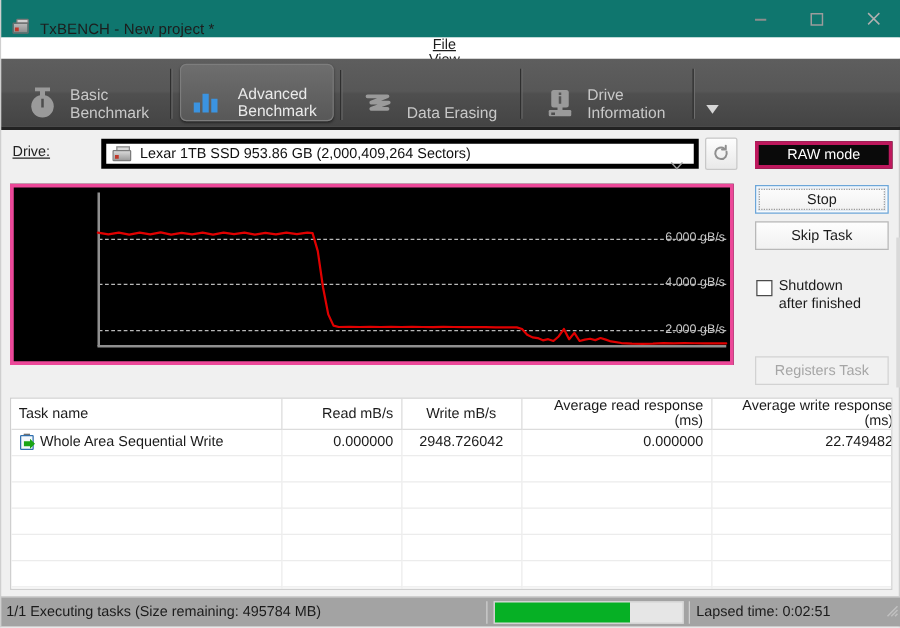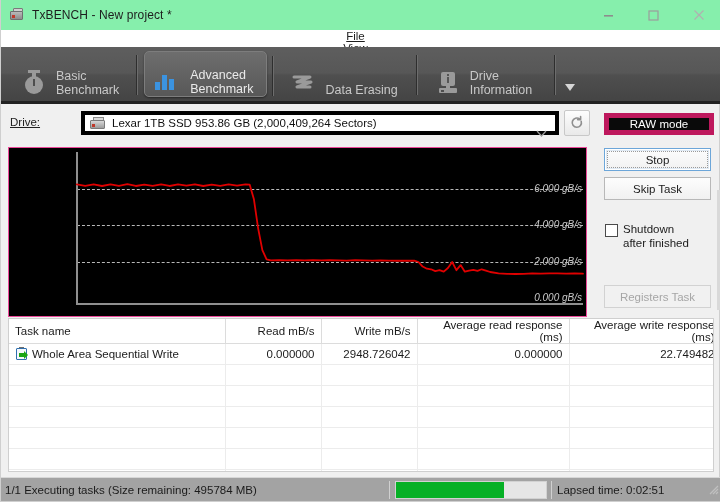--- a/index.html
+++ b/index.html
@@ -16,22 +16,22 @@
     width: 720px; height: 502px;
     background: #f0f0f0;
     border: 1px solid #cfcfcf;
     border-top: none;
   }
 
   
   .titlebar {
     position: absolute; top: 0; left: 0;
     width: 720px; height: 30px;
-    background: #86efac;
-    display: flex; align-items: center;
+    background: #0f766e;
+    display: flex; align-items: flex-end;
   }
   .title-icon {
     width: 16px; height: 16px;
     margin-left: 8px; margin-right: 7px;
     position: relative; flex: none;
   }
   .title-icon .body {
     position: absolute; left: 1px; top: 4px;
     width: 13px; height: 9px;
     background: linear-gradient(#b9b9b9,#8d8d8d);
@@ -217,25 +217,24 @@
     position: absolute; left: 563px; top: 3px;
     width: 26px; height: 26px;
     background: linear-gradient(#fdfdfd,#e9e9e9);
     border: 1px solid #c8c8c8; border-radius: 2px;
     display: flex; align-items: center; justify-content: center;
   }
 
   
   .chart-frame {
     position: absolute; left: 7px; top: 147px;
-    width: 579px; height: 170px;
+    width: 579px; height: 145px;
     background: #000000;
-    border: 1px solid #ec4899;
+    border: 3px solid #ec4899;
     overflow: hidden;
-    font-style: italic;
   }
   .chart-inner { position: absolute; inset: 0; }
   .ylabel {
     position: absolute; right: 0; font-size: 10px;
     color: #c9c9c9; white-space: nowrap;
     text-align: right; width: 62px; padding-right: 4px;
   }
   .gridline {
     position: absolute; left: 68px; right: 3px; height: 0;
     border-top: 1.5px dashed #b9b9b9;
@@ -247,21 +246,21 @@
   .axisline-x {
     position: absolute; left: 67px; right: 3px; bottom: 11px;
     height: 2px; background: #8f8f8f;
   }
   .chart-svg { position: absolute; inset: 0; }
 
   
   .rawmode {
     position: absolute; left: 603px; top: 113px;
     width: 110px; height: 22px;
-    background: #0a0a0a; border: 5px solid #be185d;
+    background: #0a0a0a; border: 3px solid #be185d;
     color: #ffffff; font-size: 11.5px;
     display: flex; align-items: center; justify-content: center;
   }
   .sbtn {
     position: absolute; left: 603px;
     width: 107px; height: 23px;
     background: linear-gradient(#fdfdfd,#f1f1f1);
     border: 1px solid #b8b8b8;
     font-size: 11.5px; color: #1b1b1b;
     display: flex; align-items: center; justify-content: center;
@@ -308,21 +307,21 @@
     background: #ffffff;
   }
   table.grid td {
     font-size: 11.5px; color: #1b1b1b;
     height: 21px; padding: 0 6px;
     border-right: 1px solid #ececec;
     border-bottom: 1px solid #ececec;
   }
   .c-name { width: 216px; text-align: left; }
   .c-read { width: 96px; text-align: right; }
-  .c-write { width: 96px; text-align: right; }
+  .c-write { width: 96px; text-align: center; }
   .c-ar { width: 152px; text-align: right; }
   .c-aw { width: 152px; text-align: right; }
   td.c-name { display: table-cell; }
   .taskcell { display: flex; align-items: center; height: 20px; }
   .task-ico { width: 14px; height: 14px; margin-right: 3px; position: relative; flex: none; }
   .task-ico .pad {
     position: absolute; left: 1px; top: 1px; width: 11px; height: 12px;
     background: #f4f8fc; border: 1.4px solid #2f6fae; border-radius: 1px;
   }
   .task-ico .clip {

